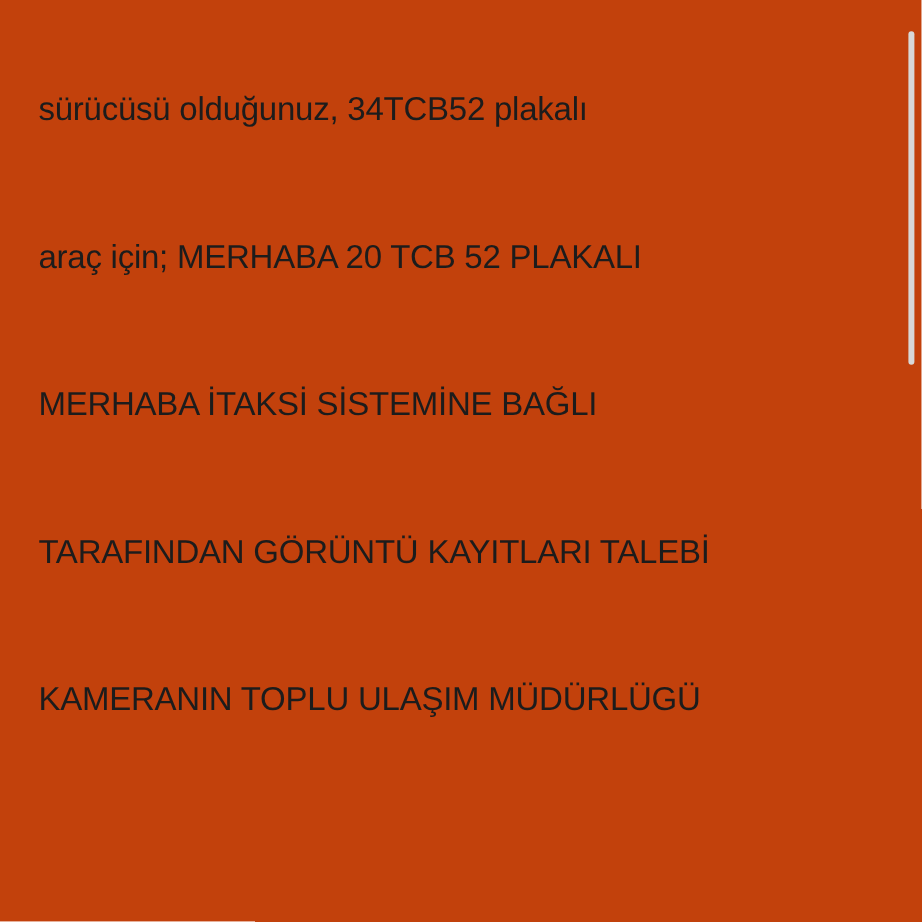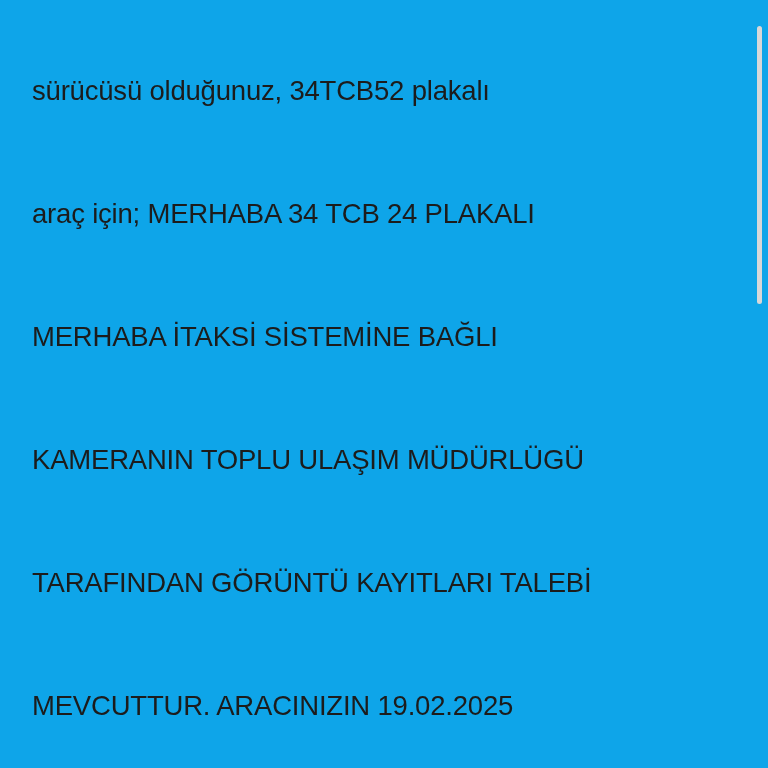--- a/index.html
+++ b/index.html
@@ -11,21 +11,21 @@
     overflow: hidden;
   }
   body {
     font-family: "Liberation Sans", sans-serif;
     color: #1b1b1b;
   }
   #page {
     position: relative;
     width: 768px;
     height: 768px;
-    background: #0ea5e9;
+    background: #c2410c;
     box-sizing: border-box;
   }
   #message-body {
     position: absolute;
     left: 32px;
     top: -12px;
     width: 706px;
     font-size: 27.5px;
     line-height: 41px;
     letter-spacing: -0.2px;
@@ -54,25 +54,24 @@
     border-radius: 3px;
   }
 </style>
 </head>
 <body>
 
 <div id="page">
 
   <div id="message-body">
     <span class="line">sürücüsü olduğunuz, 34TCB52 plakalı</span>
-    <span class="line">araç için; MERHABA 34 TCB 24 PLAKALI</span>
+    <span class="line">araç için; MERHABA 20 TCB 52 PLAKALI</span>
     <span class="line">MERHABA İTAKSİ SİSTEMİNE BAĞLI</span>
+    <span class="line">TARAFINDAN GÖRÜNTÜ KAYITLARI TALEBİ</span>
     <span class="line">KAMERANIN TOPLU ULAŞIM MÜDÜRLÜGÜ</span>
-    <span class="line">TARAFINDAN GÖRÜNTÜ KAYITLARI TALEBİ</span>
-    <span class="line">MEVCUTTUR. ARACINIZIN 19.02.2025</span>
     
     
     
     
     
     
     
     
   </div>
 

